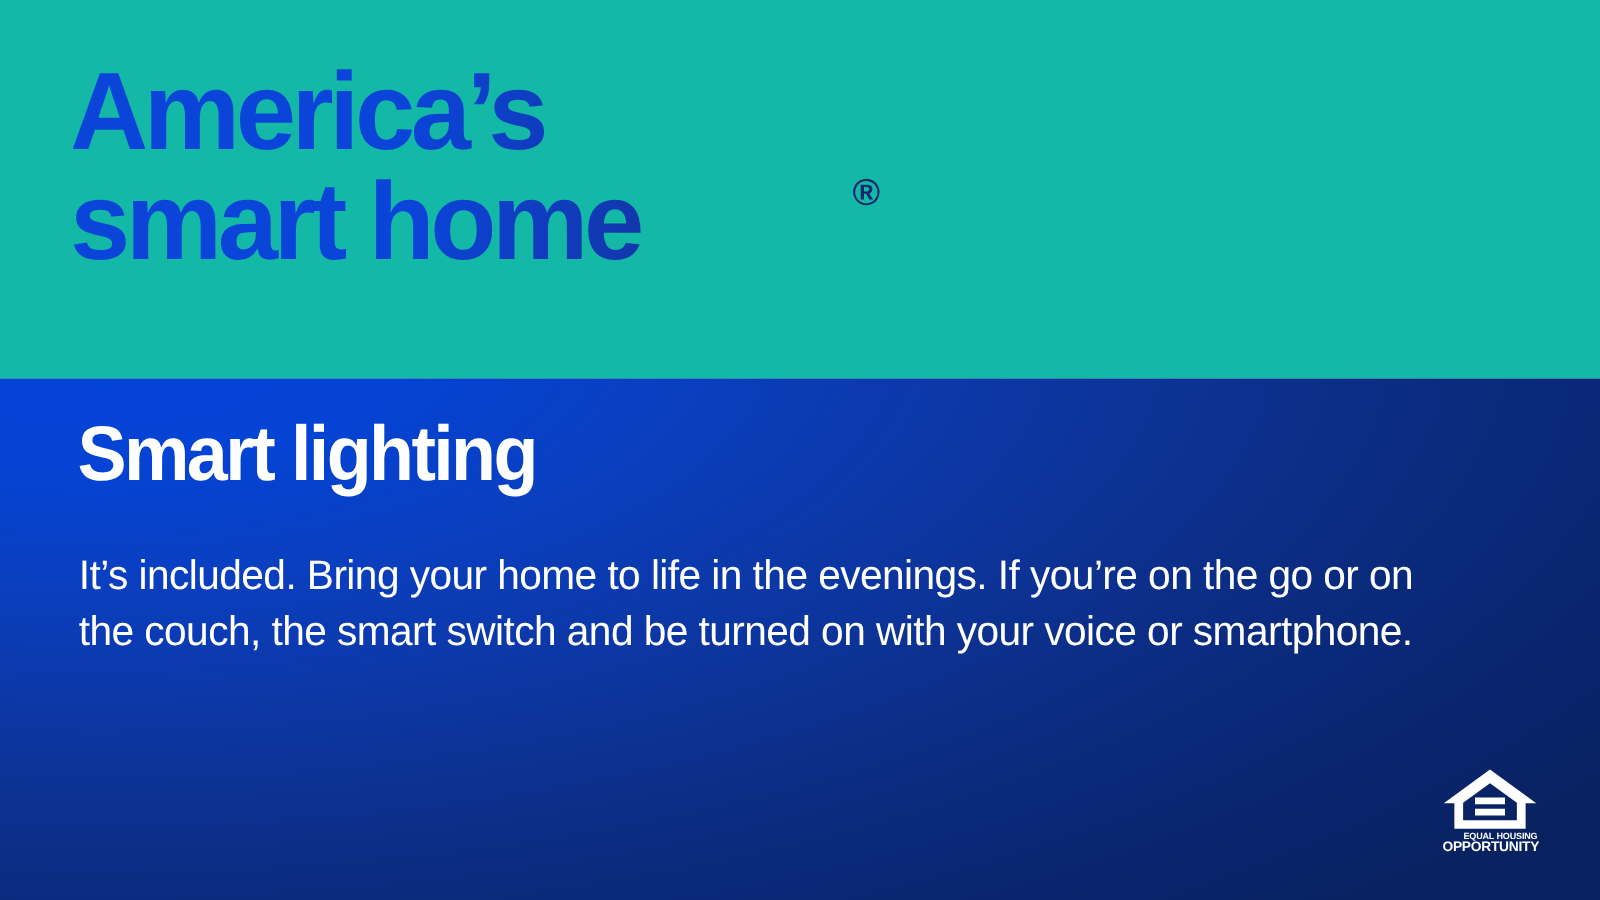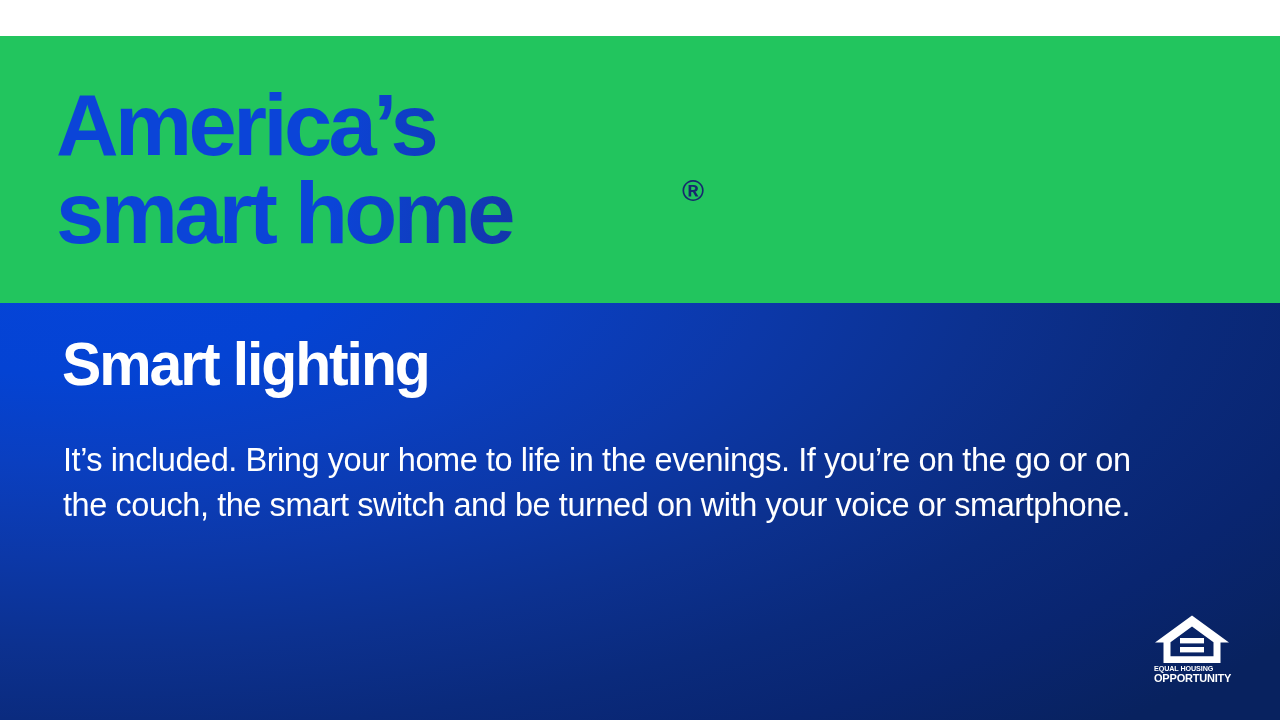--- a/index.html
+++ b/index.html
@@ -23,22 +23,21 @@
     overflow: hidden;
   }
 
   
   #brand-panel {
     position: absolute;
     left: 0;
     top: 0;
     width: 1280px;
     height: 303px;
-    background: #22c55e;
-    margin-top: 36px;
+    background: #14b8a6;
   }
 
   #brand-lockup {
     position: absolute;
     left: 56px;
     top: 46px;
     width: 700px;
   }
 
   .brand-line {
@@ -140,21 +139,21 @@
     width: 76px;
     height: 74px;
   }
   #eho-house {
     display: block;
     width: 76px;
     height: 50px;
   }
   #eho-caption {
     margin-top: 1px;
-    text-align: left;
+    text-align: right;
     font-family: "Liberation Sans", sans-serif;
     font-weight: 700;
     font-size: 7.4px;
     line-height: 8.6px;
     letter-spacing: -0.1px;
     color: #ffffff;
     white-space: nowrap;
   }
   #eho-caption .eho-l1 { display: block; font-size: 7.2px; }
   #eho-caption .eho-l2 { display: block; font-size: 11px; letter-spacing: -0.2px; }

